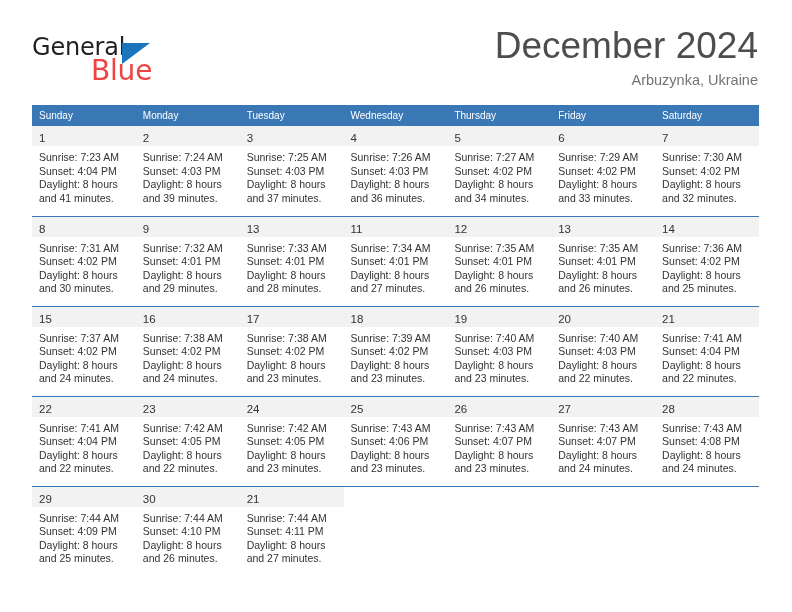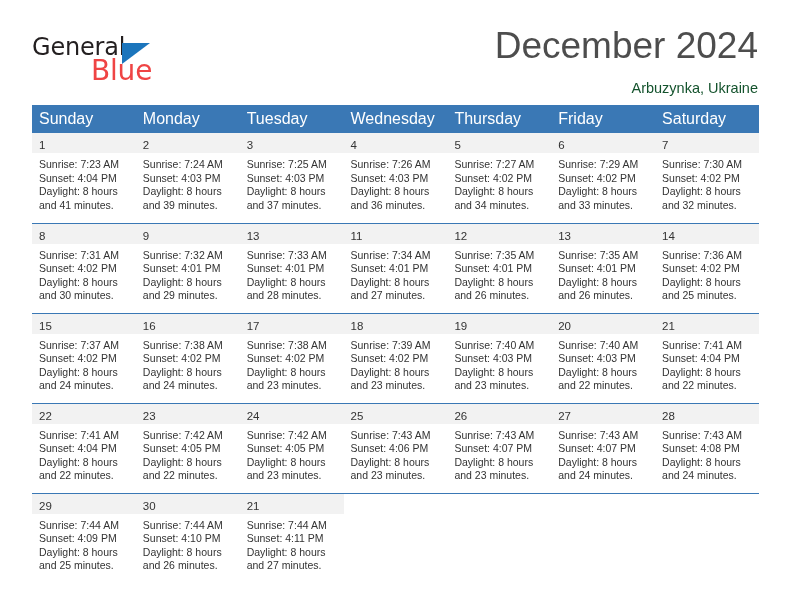--- a/index.html
+++ b/index.html
@@ -76,42 +76,42 @@
     font-size: 37px;
     font-weight: 400;
     color: #4d4d4d;
     line-height: 36px;
     white-space: nowrap;
     font-family: "Liberation Sans", sans-serif;
   }
   .location {
     font-size: 14.5px;
     font-weight: 400;
-    color: #14532d;
+    color: #737373;
     line-height: 20px;
-    margin-top: 14px;
+    margin-top: 6px;
     white-space: nowrap;
     font-family: "Liberation Sans", sans-serif;
   }
 
   
   .calendar {
     position: absolute;
     left: 32px;
     top: 105px;
     width: 727px;
     border-collapse: collapse;
     table-layout: fixed;
   }
   .calendar col { width: 103.85px; }
 
   thead th {
     background: #3a78b5;
     color: #ffffff;
-    font-size: 16px;
+    font-size: 10px;
     font-weight: 400;
     text-align: left;
     padding: 5px 0 5px 7px;
     height: 19px;
     box-sizing: border-box;
     font-family: "Liberation Sans", sans-serif;
   }
 
   tbody tr.week {
     height: 90px;

